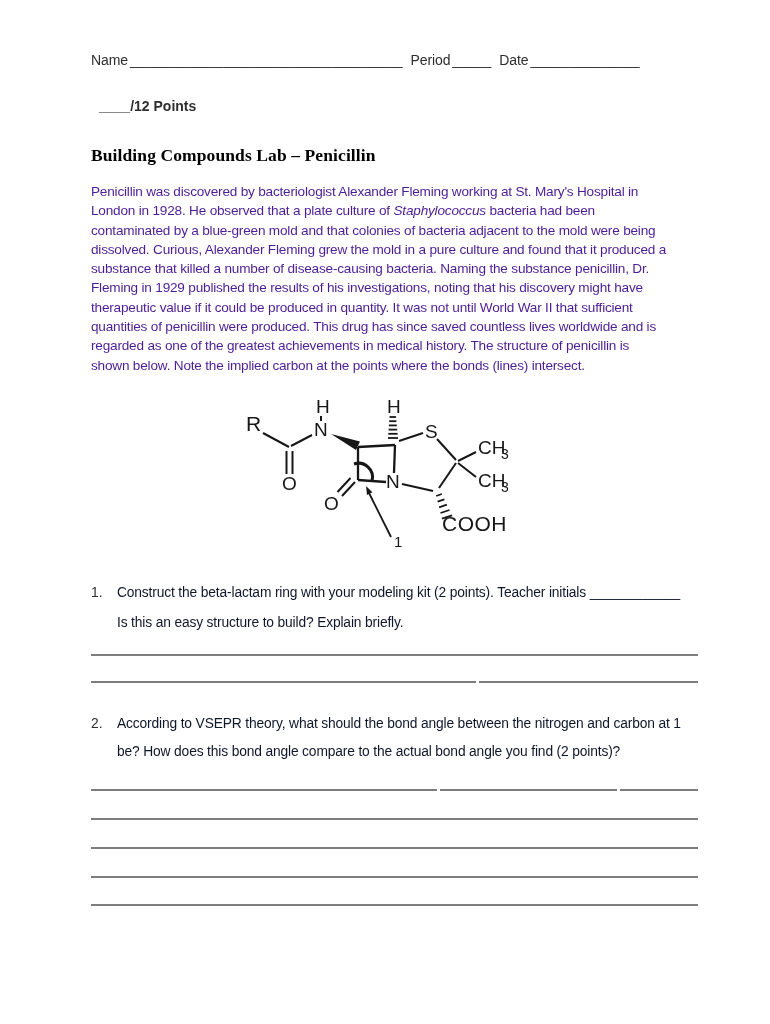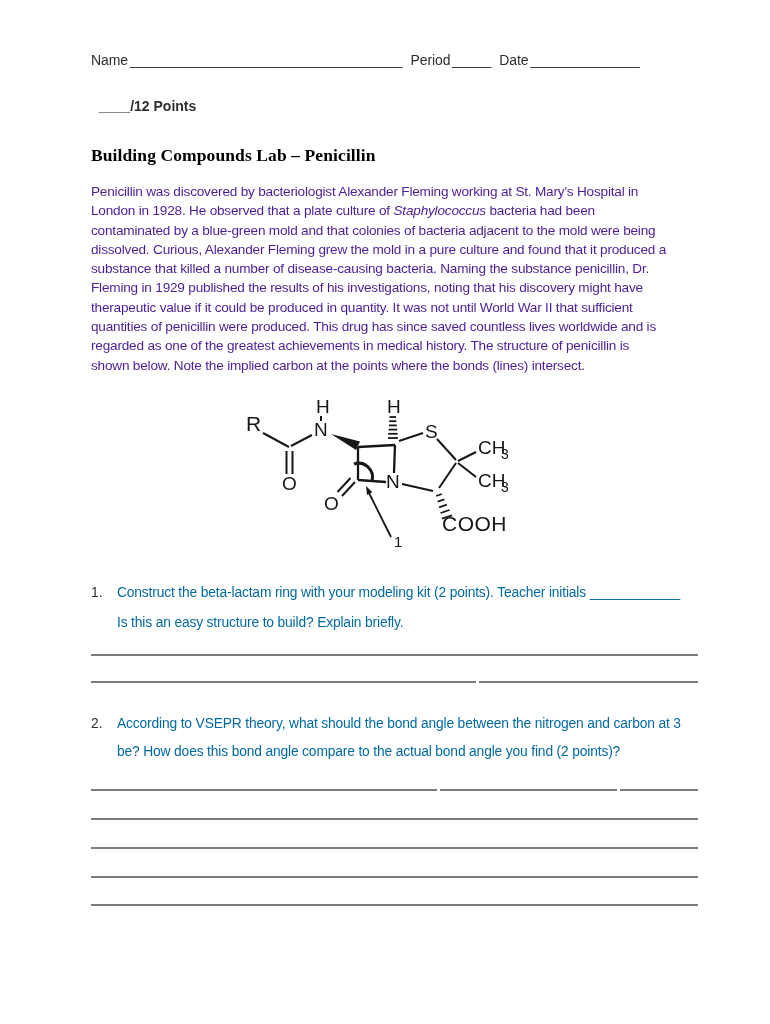--- a/index.html
+++ b/index.html
@@ -31,21 +31,21 @@
     letter-spacing:0.1px;white-space:nowrap;margin-top:11px;
   }
   .intro{
     top:182px;left:91px;width:616px;
     font-size:13.6px;line-height:19.3px;letter-spacing:-0.2px;
     color:#4c1d95;
   }
   .intro .ln{white-space:nowrap;}
   .fig{top:390px;left:235px;width:320px;height:175px;}
   .q-num{font-size:13.8px;color:#2e2e2e;}
-  .q-text{font-size:13.8px;letter-spacing:-0.15px;color:#0369a1;white-space:nowrap;}
+  .q-text{font-size:13.8px;letter-spacing:-0.15px;color:#0f172a;white-space:nowrap;}
   .ansline{height:2px;background:#7d7d7d;}
 </style>
 </head>
 <body>
 
 <div class="page">
 
   <div class="abs hdr">
     <span class="lbl">Name</span><span class="blank">___________________________________</span><span class="lbl gap1">Period</span><span class="blank">_____</span><span class="lbl gap1">Date</span><span class="blank">______________</span>
   </div>
@@ -138,21 +138,21 @@
   <div class="abs q-text" style="top:585px;left:117px;">
     <span>Construct the beta-lactam ring with your modeling kit (2 points). Teacher initials </span><span>____________</span>
   </div>
   <div class="abs q-text" style="top:615px;left:117px;">Is this an easy structure to build? Explain briefly.</div>
 
   <div class="abs ansline" style="top:654px;left:91px;width:607px;"></div>
   <div class="abs ansline" style="top:681px;left:91px;width:385px;"></div>
   <div class="abs ansline" style="top:681px;left:479px;width:219px;"></div>
 
   <span class="abs q-num" style="top:716px;left:91px;">2.</span>
-  <div class="abs q-text" style="top:716px;left:117px;">According to VSEPR theory, what should the bond angle between the nitrogen and carbon at 3</div>
+  <div class="abs q-text" style="top:716px;left:117px;">According to VSEPR theory, what should the bond angle between the nitrogen and carbon at 1</div>
   <div class="abs q-text" style="top:744px;left:117px;">be? How does this bond angle compare to the actual bond angle you find (2 points)?</div>
 
   <div class="abs ansline" style="top:789px;left:91px;width:346px;"></div>
   <div class="abs ansline" style="top:789px;left:440px;width:177px;"></div>
   <div class="abs ansline" style="top:789px;left:620px;width:78px;"></div>
   <div class="abs ansline" style="top:818px;left:91px;width:607px;"></div>
   <div class="abs ansline" style="top:847px;left:91px;width:607px;"></div>
   <div class="abs ansline" style="top:876px;left:91px;width:607px;"></div>
   <div class="abs ansline" style="top:904px;left:91px;width:607px;"></div>
 

